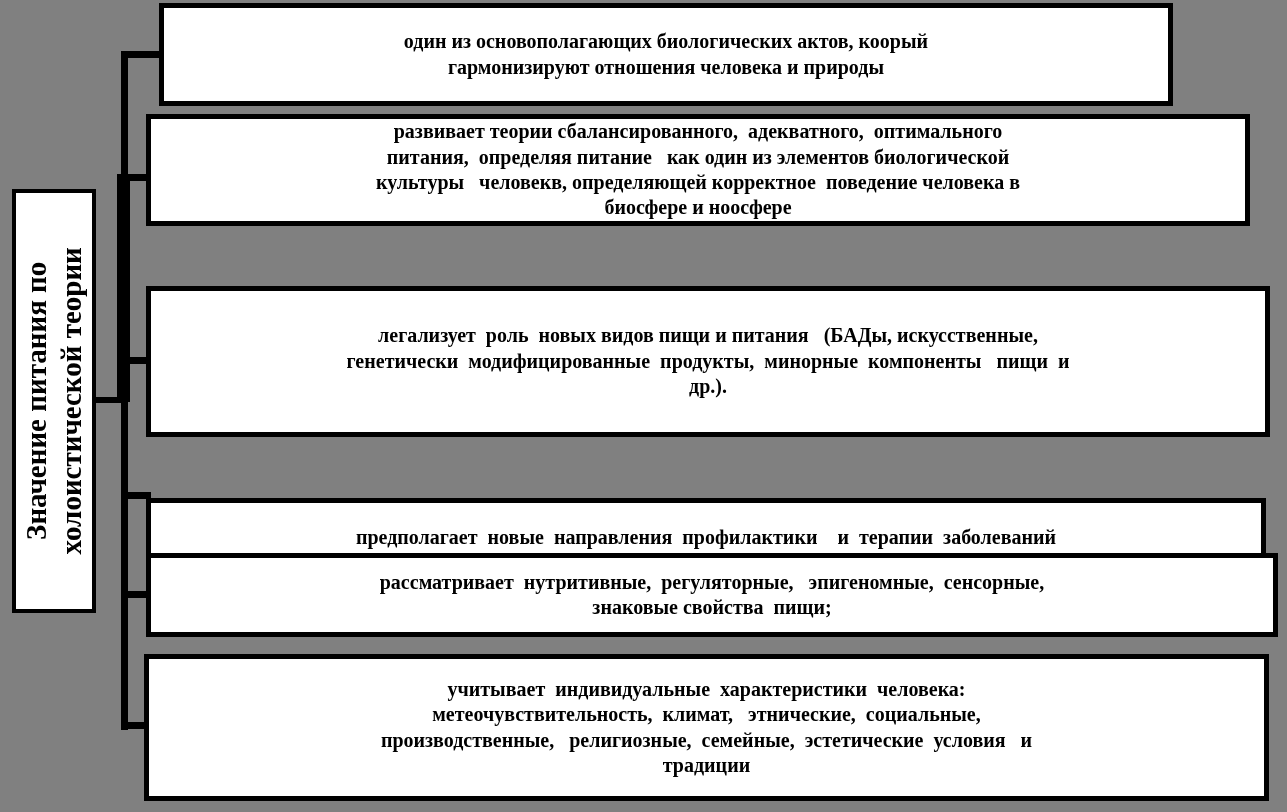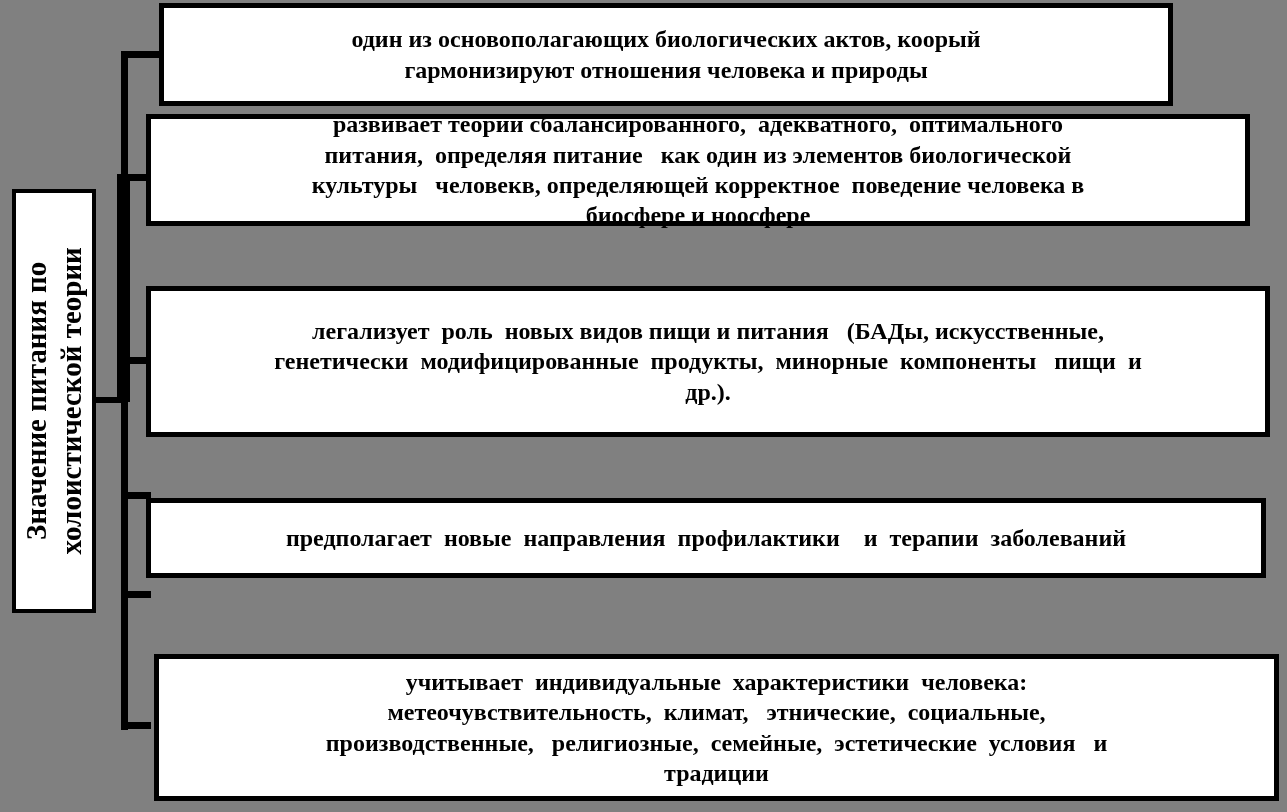--- a/index.html
+++ b/index.html
@@ -18,21 +18,21 @@
   .node {
     position: absolute;
     background: #ffffff;
     border: 5px solid #000000;
     box-sizing: border-box;
     display: flex;
     align-items: center;
     justify-content: center;
     text-align: center;
     font-weight: bold;
-    font-size: 24px;
+    font-size: 20px;
     line-height: 1.27;
     white-space: pre-wrap;
     padding: 2px 8px;
   }
   .title-box {
     position: absolute;
     left: 12px; top: 189px;
     width: 84px; height: 424px;
     background: #ffffff;
     border: 4px solid #000000;
@@ -62,21 +62,21 @@
   .branch-4    { left: 121px; top: 492px; width: 30px; height: 7px; }
   .branch-5    { left: 121px; top: 591px; width: 30px; height: 7px; }
   .branch-6    { left: 121px; top: 722px; width: 30px; height: 7px; }
   .conn-title  { left: 93px;  top: 397px; width: 30px; height: 6px; }
   
   .box-1 { left: 159px; top: 3px;   width: 1014px; height: 103px; }
   .box-2 { left: 146px; top: 114px; width: 1104px; height: 112px; }
   .box-3 { left: 146px; top: 286px; width: 1124px; height: 151px; }
   .box-4 { left: 146px; top: 456px; width: 1120px; height: 80px; margin-top: 42px; }
   .box-5 { left: 146px; top: 553px; width: 1132px; height: 84px; }
-  .box-6 { left: 154px; top: 654px; width: 1125px; height: 147px; }
+  .box-6 { left: 144px; top: 654px; width: 1125px; height: 147px; }
 </style>
 </head>
 <body>
 
 <div class="canvas">
 
   <div class="conn trunk"></div>
   <div class="conn trunk-thick"></div>
   <div class="conn branch-1"></div>
   <div class="conn branch-2"></div>
@@ -98,19 +98,21 @@
 питания,  определяя питание   как один из элементов биологической
 культуры   человекв, определяющей корректное  поведение человека в
 биосфере и ноосфере</div>
 
   <div class="node box-3">легализует  роль  новых видов пищи и питания   (БАДы, искусственные,
 генетически  модифицированные  продукты,  минорные  компоненты   пищи  и
 др.).</div>
 
   <div class="node box-4">предполагает  новые  направления  профилактики    и  терапии  заболеваний</div>
 
+  <div class="node box-5">рассматривает  нутритивные,  регуляторные,   эпигеномные,  сенсорные,
+знаковые свойства  пищи;</div>
 
   <div class="node box-6">учитывает  индивидуальные  характеристики  человека:
 метеочувствительность,  климат,   этнические,  социальные,
 производственные,   религиозные,  семейные,  эстетические  условия   и
 традиции</div>
 
 </div>
 
 </body></html>

